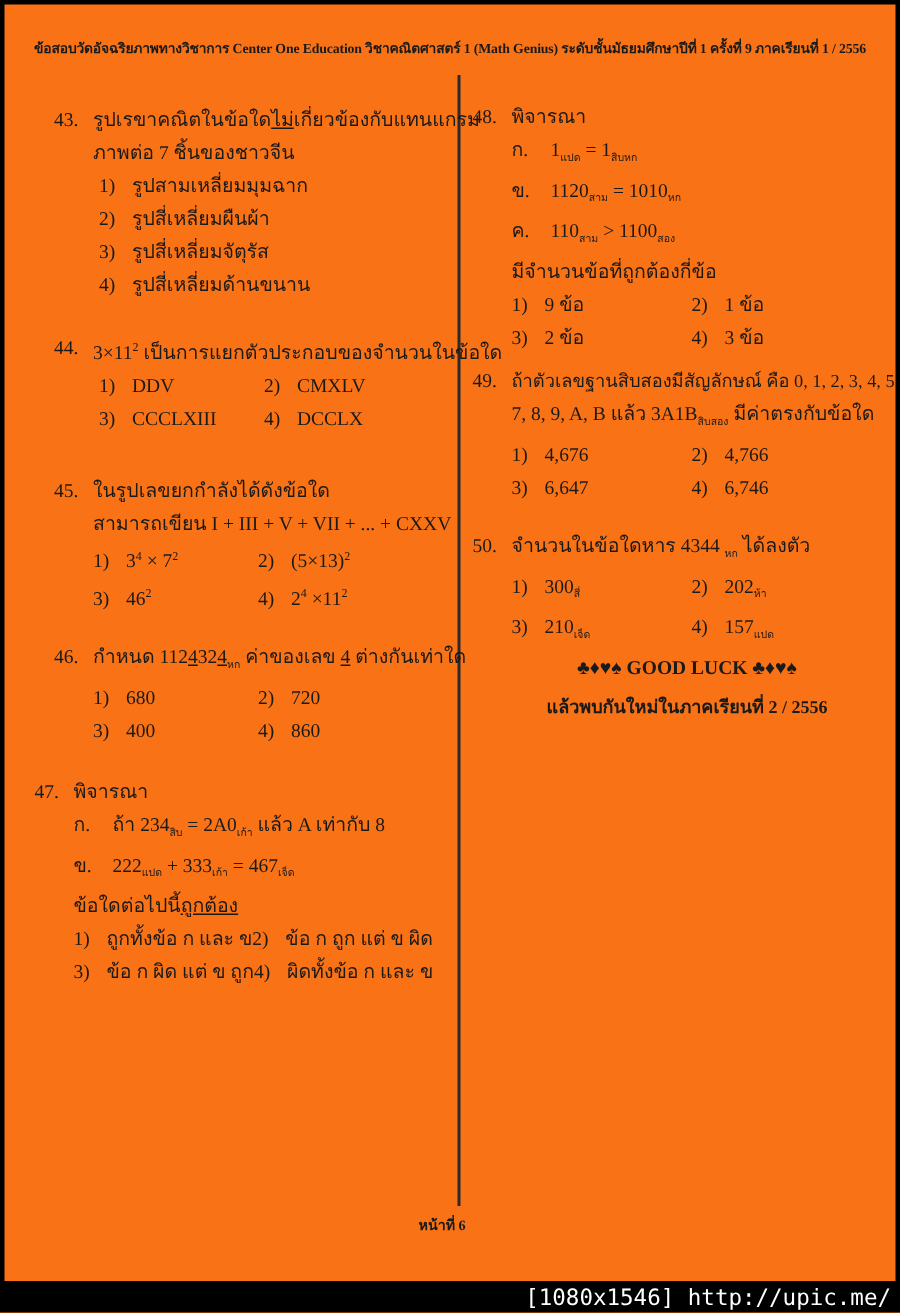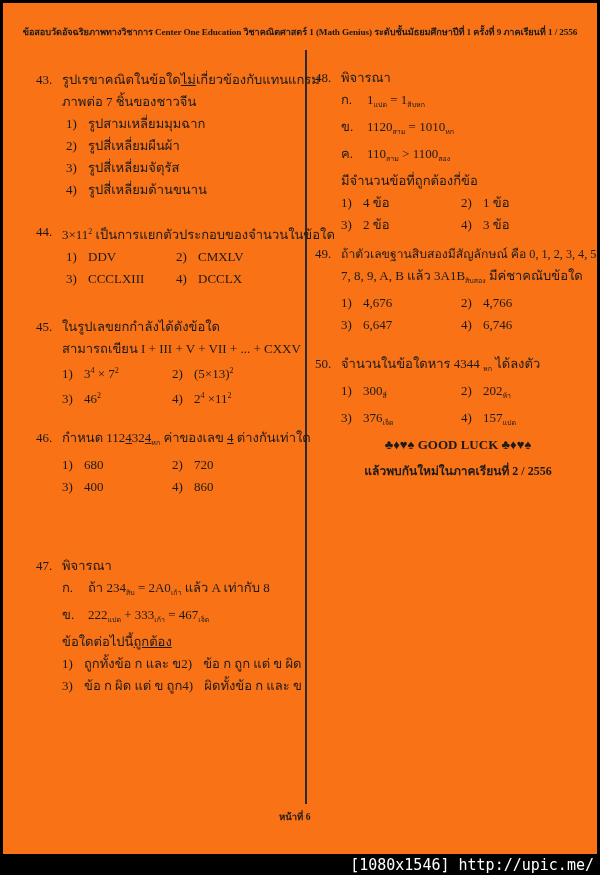--- a/index.html
+++ b/index.html
@@ -89,21 +89,21 @@
           <div class="opt"><span class="onum">1)</span><span>680</span></div>
           <div class="opt"><span class="onum">2)</span><span>720</span></div>
         </div>
       <div class="opt-row">
           <div class="opt"><span class="onum">3)</span><span>400</span></div>
           <div class="opt"><span class="onum">4)</span><span>860</span></div>
         </div>
     </div>
   </div>
 
-  <div class="q" style="left:33px;top:514px;width:265px;margin-top:38px;">
+  <div class="q" style="left:20px;top:514px;width:265px;">
     <span class="qnum">47.</span>
     <div class="qtext line">พิจารณา</div>
     <div class="sublist">
       <div class="sl-row"><span class="sl-key">ก.</span><span>ถ้า 234</span><sub>สิบ</sub><span> = 2A0</span><sub>เก้า</sub><span> แล้ว A เท่ากับ 8</span></div>
       <div class="sl-row"><span class="sl-key">ข.</span><span>222</span><sub>แปด</sub><span> + 333</span><sub>เก้า</sub><span> = 467</span><sub>เจ็ด</sub></div>
     </div>
     <div class="qtext line"><span>ข้อใดต่อไปนี้</span><u>ถูกต้อง</u></div>
     <div class="opts" style="margin-left:26px;">
       <div class="opt-row">
           <div class="opt wide"><span class="onum">1)</span><span>ถูกทั้งข้อ ก และ ข</span></div>
@@ -120,34 +120,34 @@
     <span class="qnum">48.</span>
     <div class="qtext line">พิจารณา</div>
     <div class="sublist">
       <div class="sl-row"><span class="sl-key">ก.</span><span>1</span><sub>แปด</sub><span> = 1</span><sub>สิบหก</sub></div>
       <div class="sl-row"><span class="sl-key">ข.</span><span>1120</span><sub>สาม</sub><span> = 1010</span><sub>หก</sub></div>
       <div class="sl-row"><span class="sl-key">ค.</span><span>110</span><sub>สาม</sub><span> &gt; 1100</span><sub>สอง</sub></div>
     </div>
     <div class="qtext line">มีจำนวนข้อที่ถูกต้องกี่ข้อ</div>
     <div class="opts" style="margin-left:26px;">
       <div class="opt-row">
-          <div class="opt" style="width:120px"><span class="onum">1)</span><span>4 ข้อ</span></div>
+          <div class="opt" style="width:120px"><span class="onum">1)</span><span>9 ข้อ</span></div>
           <div class="opt"><span class="onum">2)</span><span>1 ข้อ</span></div>
         </div>
       <div class="opt-row">
           <div class="opt" style="width:120px"><span class="onum">3)</span><span>2 ข้อ</span></div>
           <div class="opt"><span class="onum">4)</span><span>3 ข้อ</span></div>
         </div>
     </div>
   </div>
 
   <div class="q" style="left:312px;top:240px;width:280px;">
     <span class="qnum">49.</span>
     <div class="qtext line" style="font-size:12.2px">ถ้าตัวเลขฐานสิบสองมีสัญลักษณ์ คือ 0, 1, 2, 3, 4, 5, 6,</div>
-    <div class="qtext line"><span>7, 8, 9, A, B แล้ว 3A1B</span><sub>สิบสอง</sub><span> มีค่ชาคณับข้อใด</span></div>
+    <div class="qtext line"><span>7, 8, 9, A, B แล้ว 3A1B</span><sub>สิบสอง</sub><span> มีค่าตรงกับข้อใด</span></div>
     <div class="opts" style="margin-left:26px;">
       <div class="opt-row">
           <div class="opt" style="width:120px"><span class="onum">1)</span><span>4,676</span></div>
           <div class="opt"><span class="onum">2)</span><span>4,766</span></div>
         </div>
       <div class="opt-row">
           <div class="opt" style="width:120px"><span class="onum">3)</span><span>6,647</span></div>
           <div class="opt"><span class="onum">4)</span><span>6,746</span></div>
         </div>
     </div>
@@ -155,21 +155,21 @@
 
   <div class="q" style="left:312px;top:350px;width:275px;">
     <span class="qnum">50.</span>
     <div class="qtext line"><span>จำนวนในข้อใดหาร 4344 </span><sub>หก</sub><span> ได้ลงตัว</span></div>
     <div class="opts" style="margin-left:26px;">
       <div class="opt-row">
           <div class="opt" style="width:120px"><span class="onum">1)</span><span>300</span><sub>สี่</sub></div>
           <div class="opt"><span class="onum">2)</span><span>202</span><sub>ห้า</sub></div>
         </div>
       <div class="opt-row">
-          <div class="opt" style="width:120px"><span class="onum">3)</span><span>376</span><sub>เจ็ด</sub></div>
+          <div class="opt" style="width:120px"><span class="onum">3)</span><span>210</span><sub>เจ็ด</sub></div>
           <div class="opt"><span class="onum">4)</span><span>157</span><sub>แปด</sub></div>
         </div>
     </div>
   </div>
 
   <div class="gl">♣♦♥♠  GOOD LUCK  ♣♦♥♠</div>
   <div class="gl2">แล้วพบกันใหม่ในภาคเรียนที่ 2 / 2556</div>
 
   <div class="pageno">หน้าที่ 6</div>
 </div>

